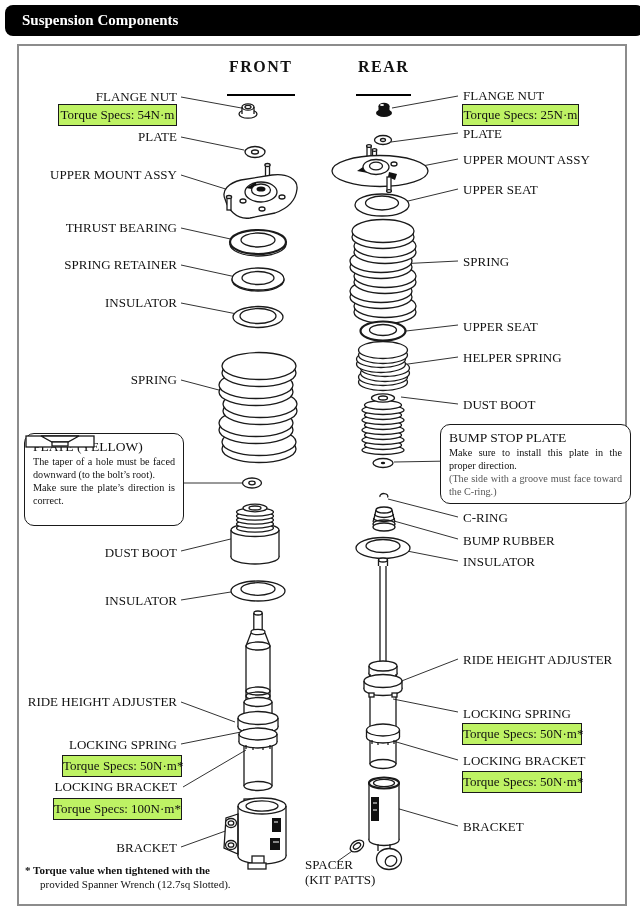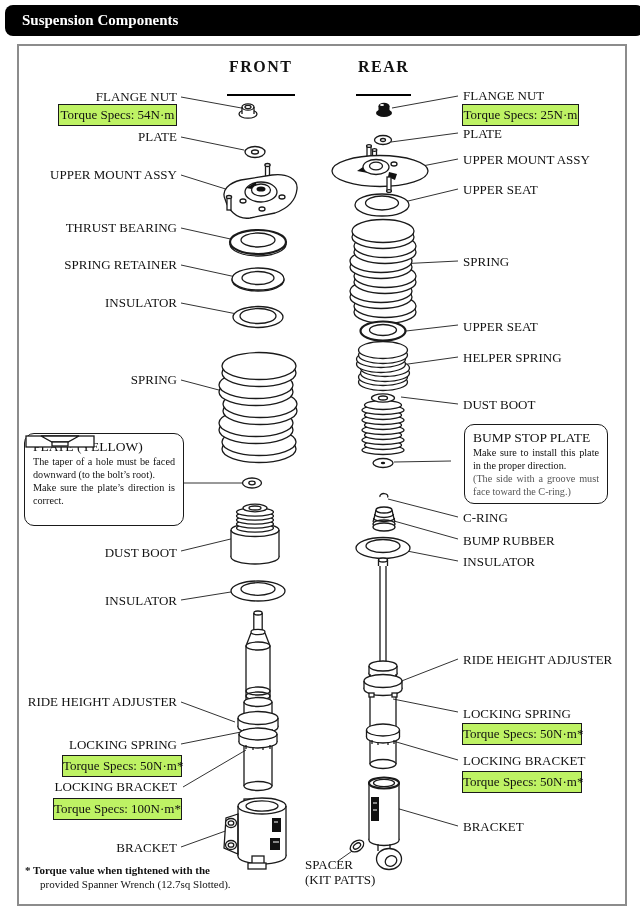--- a/index.html
+++ b/index.html
@@ -430,21 +430,21 @@
   <div class="lbl l" style="top:88px">FLANGE NUT</div>
   <div class="tbox" style="left:462px;top:104px;width:115px">Torque Specs: 25N·m</div>
   <div class="lbl l" style="top:126px">PLATE</div>
   <div class="lbl l" style="top:152px">UPPER MOUNT ASSY</div>
   <div class="lbl l" style="top:182px">UPPER SEAT</div>
   <div class="lbl l" style="top:254px">SPRING</div>
   <div class="lbl l" style="top:319px">UPPER SEAT</div>
   <div class="lbl l" style="top:350px">HELPER SPRING</div>
   <div class="lbl l" style="top:397px">DUST BOOT</div>
 
-  <div class="note" style="left:464px;top:424px;width:144px;height:80px">
+  <div class="note" style="left:440px;top:424px;width:191px;height:80px">
     <div class="note-title">BUMP STOP PLATE</div>
     <div class="note-body">Make sure to install this plate in the proper direction.</div>
     <div class="note-body gray">(The side with a groove must face toward the C-ring.)</div>
   </div>
 
   <div class="lbl l" style="top:510px">C-RING</div>
   <div class="lbl l" style="top:533px">BUMP RUBBER</div>
   <div class="lbl l" style="top:554px">INSULATOR</div>
   <div class="lbl l" style="top:652px">RIDE HEIGHT ADJUSTER</div>
   <div class="lbl l" style="top:706px">LOCKING SPRING</div>

